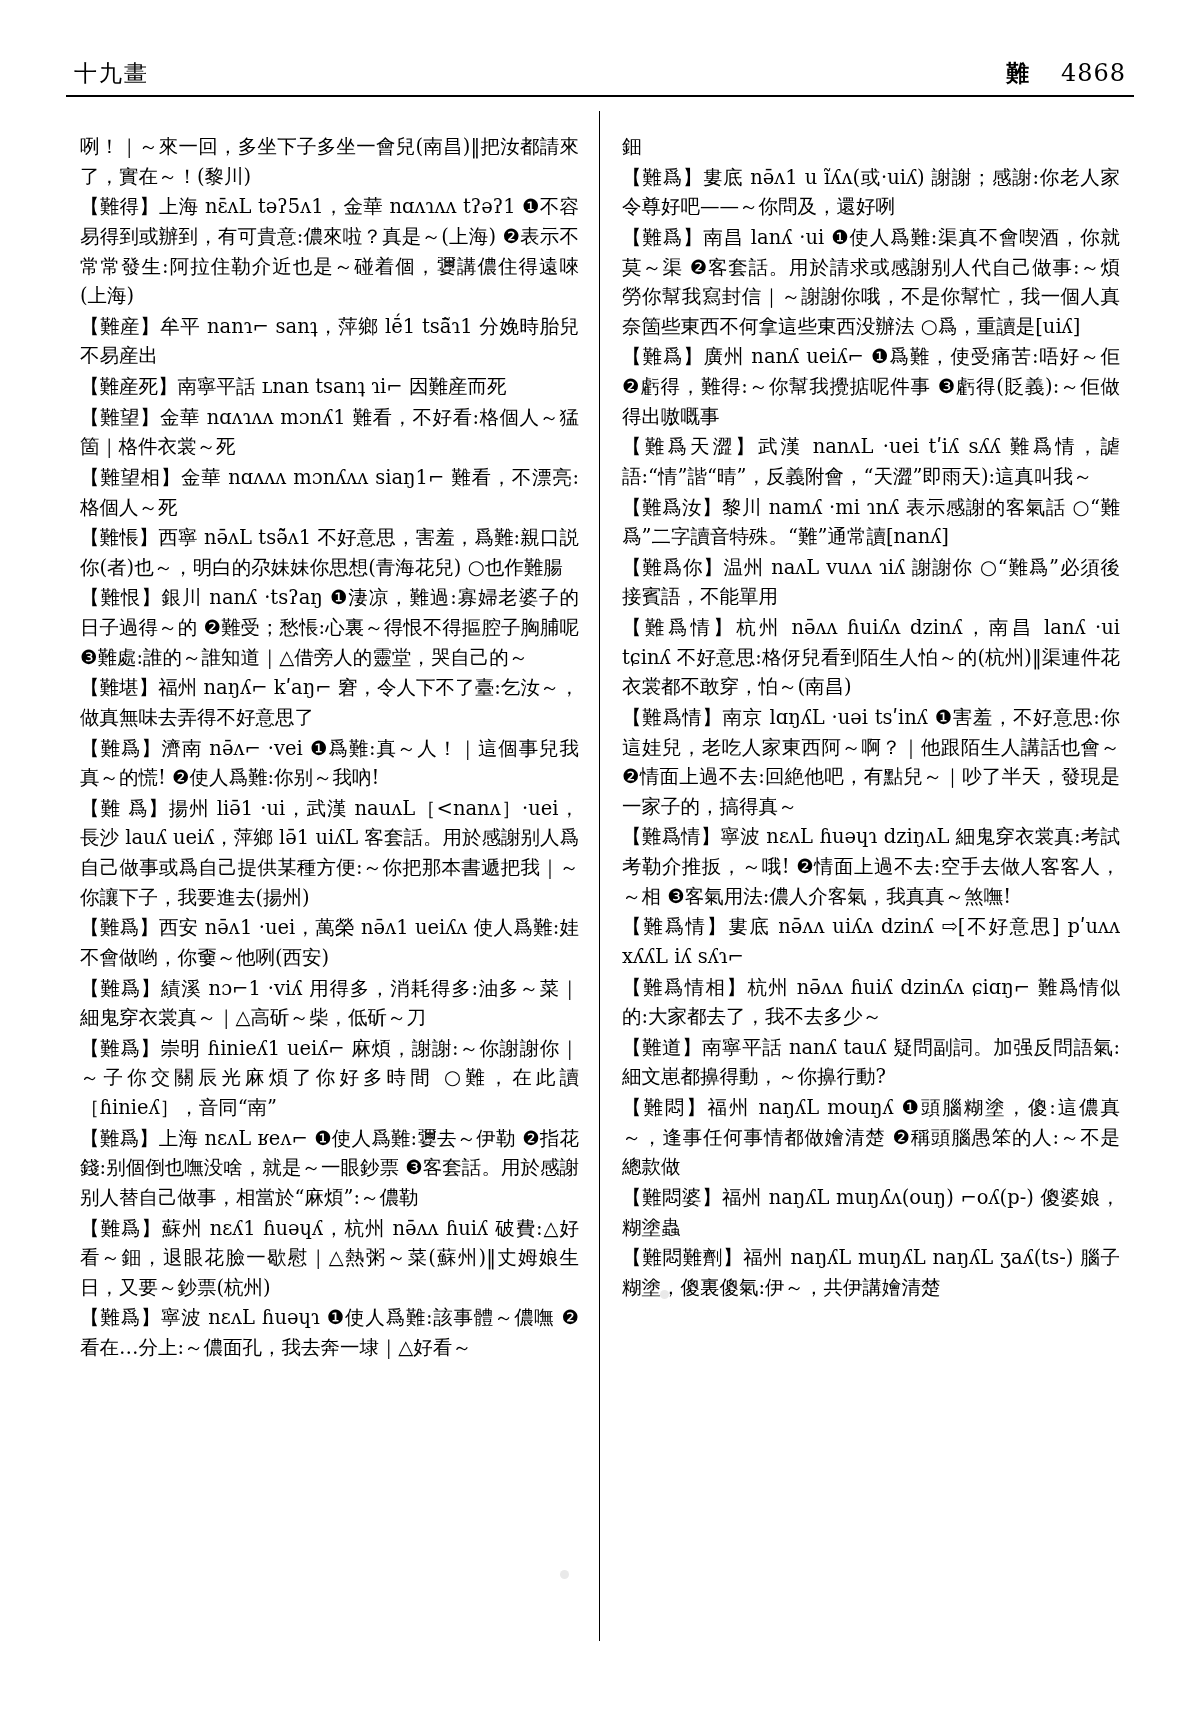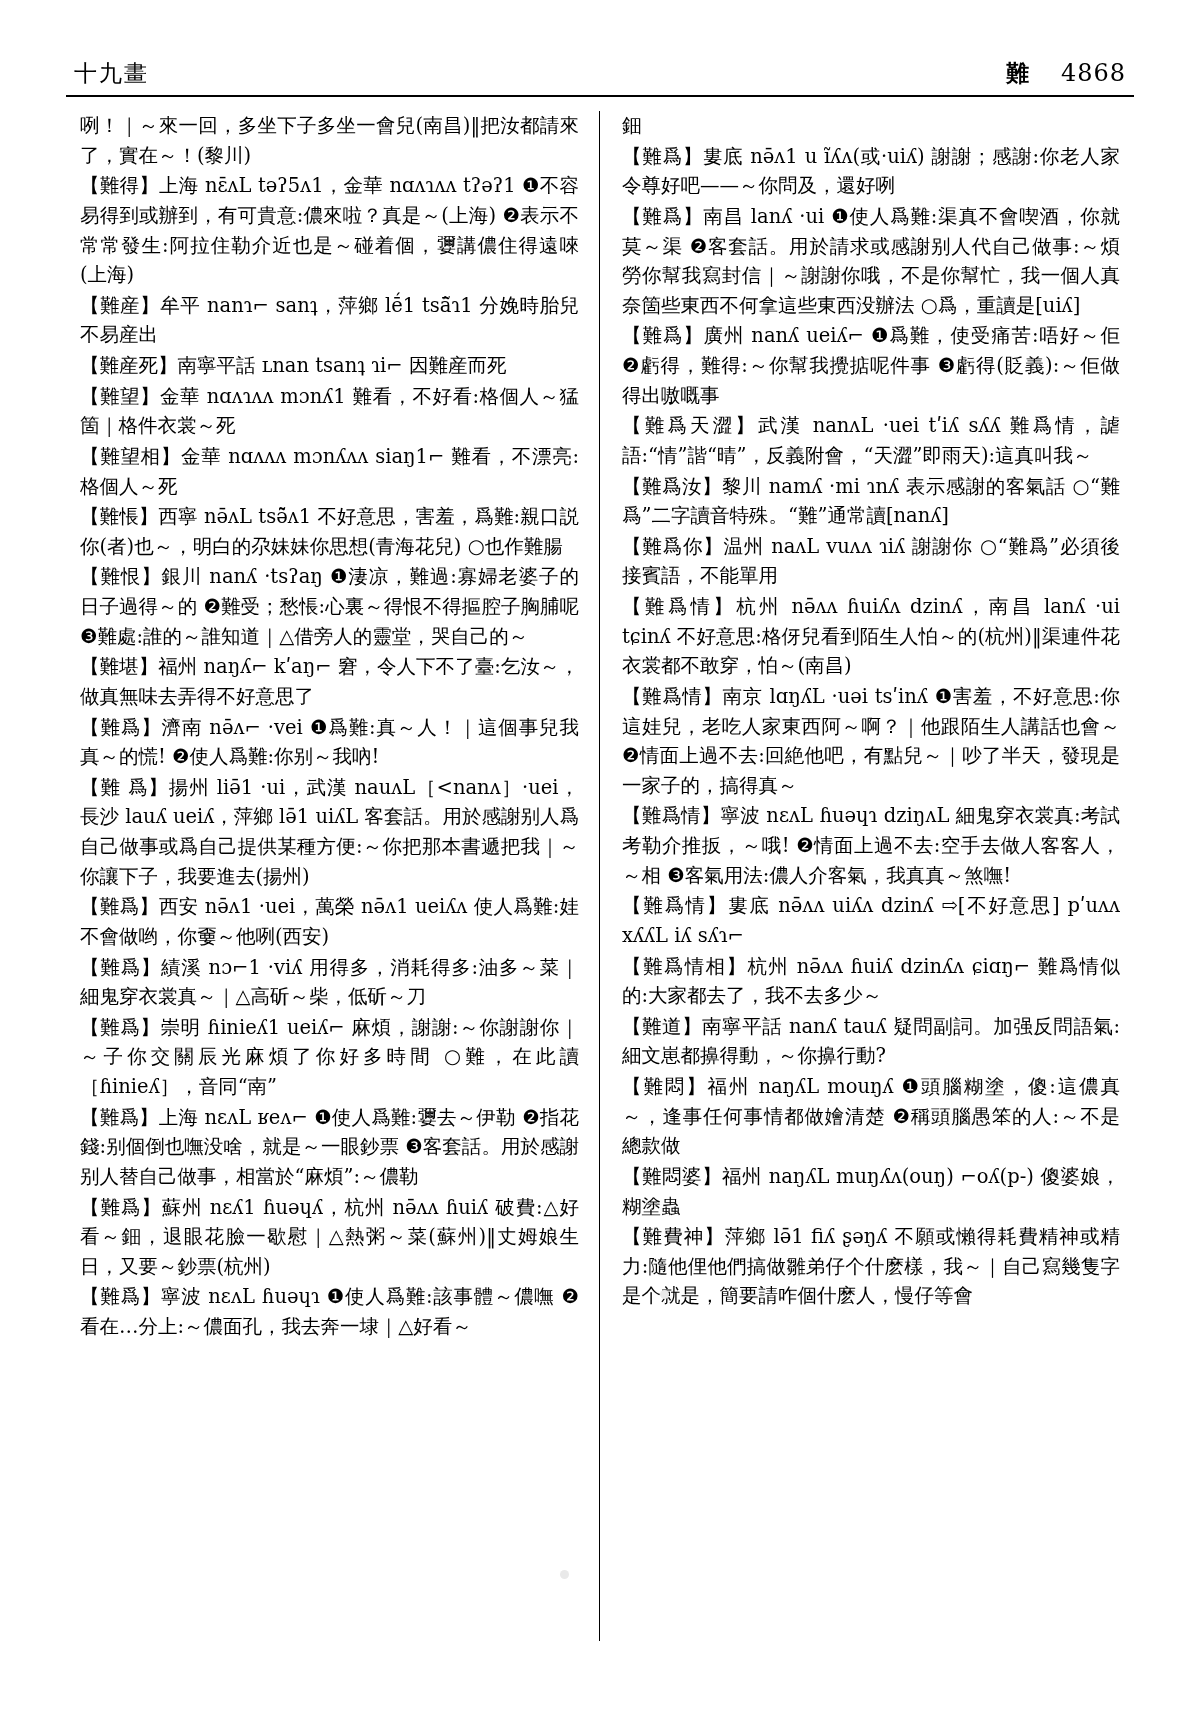--- a/index.html
+++ b/index.html
@@ -45,21 +45,21 @@
     width: 50%;
     padding: 0 14px;
     font-size: 19.5px;
     line-height: 1.52;
   }
   .col.left { border-right: 1.6px solid #000; padding-right: 20px; }
   .col.right { padding-left: 22px; }
 
   .entry { margin-bottom: 1px; text-align: justify; }
   .entry p { margin: 0; }
-  .cont { text-align: justify; }
+  .cont { text-align: justify; margin-top: 21px; }
   
   .blot {
     position: absolute;
     width: 9px; height: 9px;
     border-radius: 50%;
     background: #e9e9e9;
   }
 </style>
 </head>
 <body>
@@ -171,21 +171,21 @@
       <div class="entry">
           <p>【難道】南寧平話 nanʎ tauʎ 疑問副詞。加强反問語氣:細文崽都擤得動，～你擤行動?</p>
         </div>
       <div class="entry">
           <p>【難悶】福州 naŋʎL mouŋʎ ❶頭腦糊塗，傻:這儂真～，逢事任何事情都做嬒清楚 ❷稱頭腦愚笨的人:～不是總款做</p>
         </div>
       <div class="entry">
           <p>【難悶婆】福州 naŋʎL muŋʎʌ(ouŋ) ⌐oʎ(p-) 傻婆娘，糊塗蟲</p>
         </div>
       <div class="entry">
-          <p>【難費神】萍鄉 lə̄1 fiʎ ʂəŋʎ 不願或懶得耗費精神或精力:隨他俚他們搞做雛弟仔个什麽樣，我～｜自己寫幾隻字是个就是，簡要請咋個什麽人，慢仔等會</p>
+          <p>【難悶難劑】福州 naŋʎL muŋʎL naŋʎL ʒaʎ(ts-) 腦子糊塗，傻裏傻氣:伊～，共伊講嬒清楚</p>
         </div>
     </div>
 
   </div>
 
   <div class="blot" style="left: 560px; top: 1570px;"></div>
   <div class="blot" style="left: 660px; top: 1290px;"></div>
 </div>
 
 </body></html>

